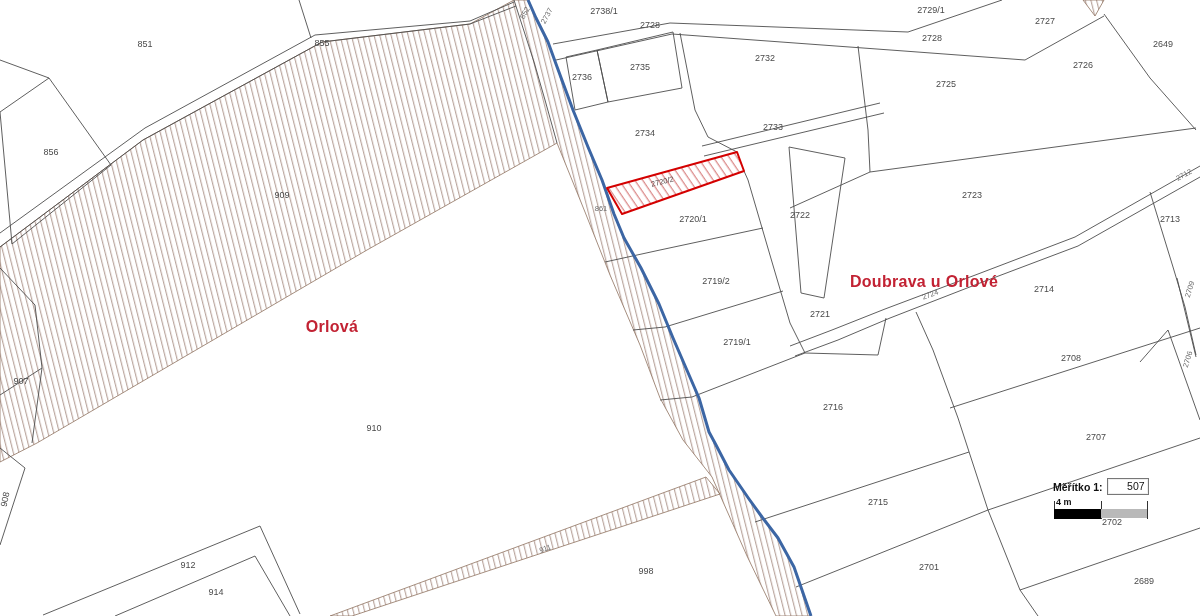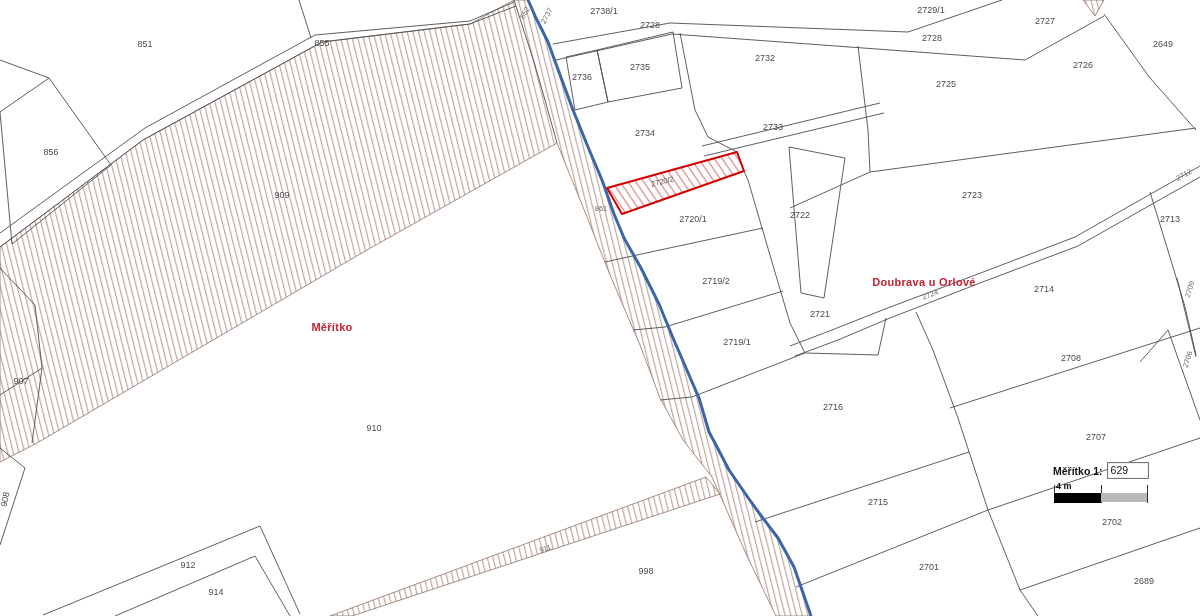--- a/index.html
+++ b/index.html
@@ -6,25 +6,25 @@
   .stage{
     position:relative;width:1200px;height:616px;background:#ffffff;
     overflow:hidden;font-family:"Liberation Sans",sans-serif;
   }
   .stage svg{position:absolute;left:0;top:0;}
   .plbl{fill:#4a4a4a;font-size:9px;font-family:"Liberation Sans",sans-serif;text-anchor:middle;}
   .plbl.small{fill:#6b6b6b;font-size:7.5px;}
   .plbl.hl{fill:#5a4a4a;font-size:7.5px;}
   .city{
     position:absolute;transform:translate(-50%,-50%);
-    color:#c22233;font-weight:bold;font-size:11px;white-space:nowrap;
+    color:#c22233;font-weight:bold;font-size:16px;white-space:nowrap;
     letter-spacing:.3px;
   }
   
-  .scale-widget{position:absolute;left:1053px;top:462px;width:110px;}
+  .scale-widget{position:absolute;left:1053px;top:478px;width:110px;text-align:right;}
   .scale-row1{display:flex;align-items:center;gap:4px;}
   .scale-label{font-size:10.5px;font-weight:bold;color:#111;white-space:nowrap;}
   .scale-box{
     display:inline-block;min-width:34px;height:13px;line-height:13px;
     border:1px solid #777;background:#fff;font-size:10.5px;color:#111;
     padding:1px 3px;box-shadow:inset 0 0 0 1px #eee;
   }
   .scale-bar{position:relative;margin-top:3px;height:22px;width:96px;}
   .bar-label{position:absolute;left:3px;top:-1px;font-size:9px;font-weight:bold;color:#111;}
   .bar-seg-black{position:absolute;left:1px;top:11px;width:47px;height:10px;background:#000;}
@@ -150,27 +150,27 @@
         <text x="878" y="505" class="plbl">2715</text>
         <text x="1071" y="361" class="plbl">2708</text>
         <text x="1096" y="440" class="plbl">2707</text>
         <text x="1112" y="525" class="plbl">2702</text>
         <text x="929" y="570" class="plbl">2701</text>
         <text x="1144" y="584" class="plbl">2689</text>
         <text x="646" y="574" class="plbl">998</text>
       </g>
   </svg>
 
-  <div class="city" style="left:332px;top:327px;">Měřítko</div>
+  <div class="city" style="left:332px;top:327px;">Orlová</div>
   <div class="city" style="left:924px;top:282px;">Doubrava u Orlové</div>
 
   <div class="scale-widget">
     <div class="scale-row1">
       <span class="scale-label">Měřítko 1:</span>
-      <span class="scale-box">629</span>
+      <span class="scale-box">507</span>
     </div>
     <div class="scale-bar">
       <span class="bar-label">4 m</span>
       <span class="bar-tick t0"></span>
       <span class="bar-tick t1"></span>
       <span class="bar-tick t2"></span>
       <span class="bar-seg-black"></span>
       <span class="bar-seg-gray"></span>
     </div>
   </div>

